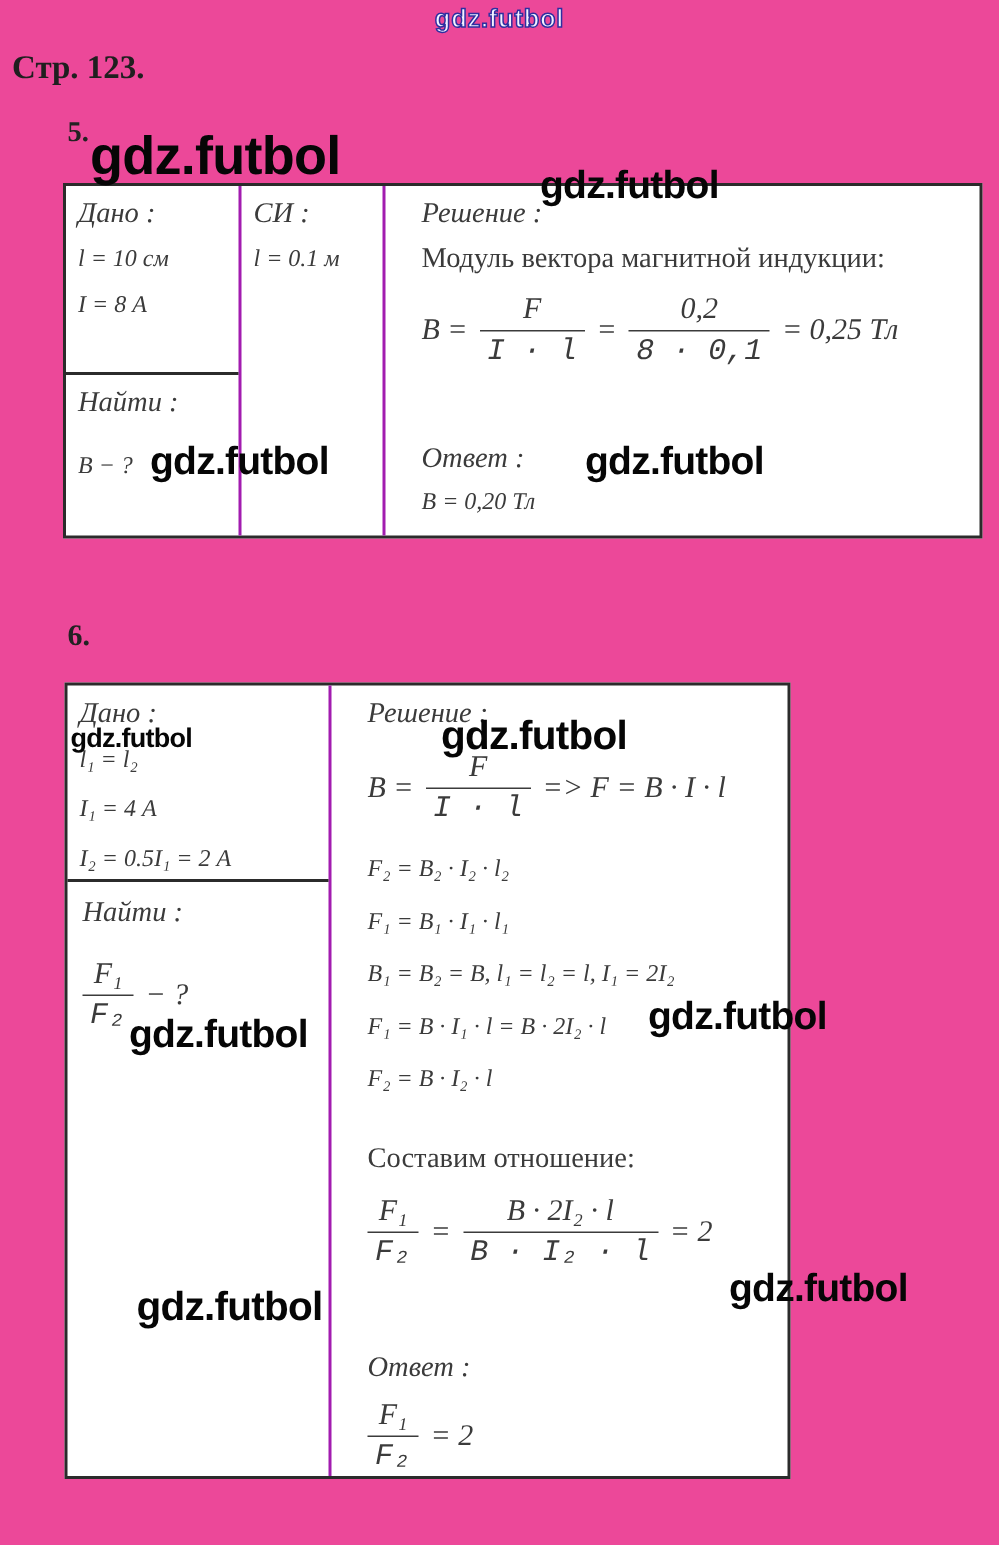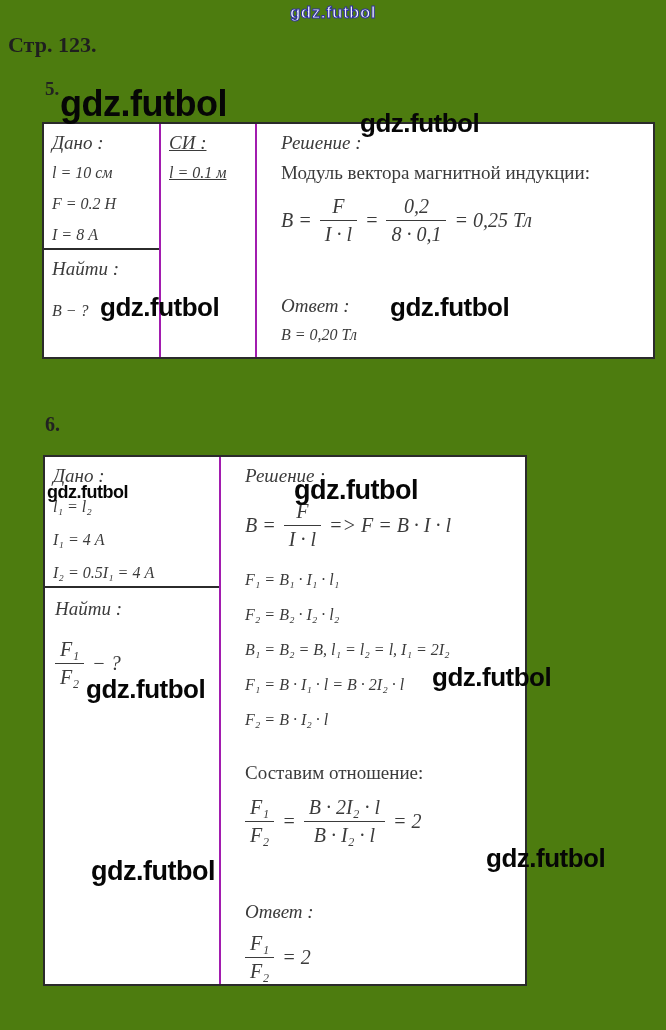--- a/index.html
+++ b/index.html
@@ -1,16 +1,16 @@
 <!DOCTYPE html>
 <html><head>
 <meta charset="utf-8">
 <style>
   html,body{margin:0;padding:0;background:#fff;}
-  #page{position:relative;width:666px;height:1030px;background:#4d7c0f;overflow:hidden;
+  #page{position:relative;width:666px;height:1030px;background:#ec4899;overflow:hidden;
         font-family:"Liberation Serif","DejaVu Serif",serif;color:#3b3b3b;}
 
   
   .wm{position:absolute;font-family:"Liberation Sans","DejaVu Sans",sans-serif;
       font-weight:700;color:#060606;white-space:nowrap;line-height:1;letter-spacing:-0.5px;}
   .wm-blue{position:absolute;left:0;right:0;top:3px;text-align:center;
       font-family:"Liberation Sans","DejaVu Sans",sans-serif;font-weight:700;font-size:17px;
       color:#f2f2ff;-webkit-text-stroke:1px #2e2ea0;letter-spacing:0.5px;}
 
   .page-header{position:absolute;left:8px;top:32px;font-size:22px;font-weight:700;color:#1f1f1f;}
@@ -22,37 +22,37 @@
   .soltable{position:absolute;display:flex;border:2px solid #2b2b2b;background:#fff;box-sizing:border-box;}
   #table5{left:42px;top:122px;width:613px;height:237px;}
   #table6{left:43px;top:455px;width:484px;height:531px;}
   .col{box-sizing:border-box;}
   .col-divider{border-right:2px solid #a21caf;}
   .cell{box-sizing:border-box;padding:4px 8px;}
   .given-top{border-bottom:2px solid #2b2b2b;}
   #table5 .given-top{height:126px;}
   #table6 .given-top{height:131px;}
   #table5 .col-given{width:117px;}
-  #table5 .col-si{width:96px;text-decoration:underline;}
+  #table5 .col-si{width:96px;}
   #table5 .col-solution{flex:1;}
   #table6 .col-given{width:176px;}
   #table6 .col-solution{flex:1;}
 
   .lbl{font-style:italic;font-size:19px;line-height:29px;}
   .mline{font-style:italic;font-size:16px;line-height:31px;white-space:nowrap;}
   #table6 .given-top .mline{line-height:33px;}
   .text-line{font-size:19px;line-height:32px;white-space:nowrap;}
   .sol-pad{padding:4px 24px;}
 
   
   .frow{display:flex;align-items:center;font-style:italic;font-size:20px;white-space:nowrap;}
   .frow > *{margin-right:8px;}
   .frac{display:inline-block;text-align:center;vertical-align:middle;line-height:1.25;}
   .frac .num{display:block;border-bottom:1.6px solid #3b3b3b;padding:0 5px 1px;}
-  .frac .den{display:block;padding:1px 5px 0;}
+  .frac .den{display:block;padding:1px 5px 0;font-family:Liberation Mono, monospace;}
 
   #p5-formula{height:62px;margin-top:0;}
   #p5-answer-label{margin-top:40px;}
   #p5-answer{line-height:30px;}
 
   #p6-formula1{height:58px;margin-top:6px;}
   .sol-lines .mline{line-height:35px;}
   .sol-lines{margin-top:8px;}
   #p6-ratio-intro{margin-top:20px;}
   #p6-ratio{height:60px;margin-top:2px;}
@@ -71,21 +71,20 @@
 
   <div class="page-header">Стр. 123.</div>
 
   <div class="prob-num" id="p5-num">5.</div>
 
   <div class="soltable" id="table5">
     <div class="col col-given col-divider">
       <div class="cell given-top">
         <div class="lbl">Дано :</div>
         <div class="mline">l = 10 см</div>
-        <div class="mline">F = 0.2 Н</div>
         <div class="mline">I = 8 А</div>
       </div>
       <div class="cell">
         <div class="lbl">Найти :</div>
         <div class="mline" id="p5-find-value">B − ?</div>
       </div>
     </div>
 
     <div class="col col-si col-divider cell">
       <div class="lbl">СИ :</div>
@@ -114,21 +113,21 @@
   </div>
 
   <div class="prob-num" id="p6-num">6.</div>
 
   <div class="soltable" id="table6">
     <div class="col col-given col-divider">
       <div class="cell given-top">
         <div class="lbl">Дано :</div>
         <div class="mline">l₁ = l₂</div>
         <div class="mline">I₁ = 4 А</div>
-        <div class="mline">I₂ = 0.5I₁ = 4 А</div>
+        <div class="mline">I₂ = 0.5I₁ = 2 А</div>
       </div>
       <div class="cell" id="find6-pad">
         <div class="lbl">Найти :</div>
         <div class="frow" id="p6-find-frac">
           <span class="frac">
             <span class="num">F₁</span>
             <span class="den">F₂</span>
           </span>
           <span>− ?</span>
         </div>
@@ -139,22 +138,22 @@
       <div class="lbl">Решение :</div>
       <div class="frow" id="p6-formula1">
         <span>B =</span>
         <span class="frac">
           <span class="num">F</span>
           <span class="den">I · l</span>
         </span>
         <span>=&gt; F = B · I · l</span>
       </div>
       <div class="sol-lines">
+        <div class="mline">F₂ = B₂ · I₂ · l₂</div>
         <div class="mline">F₁ = B₁ · I₁ · l₁</div>
-        <div class="mline">F₂ = B₂ · I₂ · l₂</div>
         <div class="mline">B₁ = B₂ = B,  l₁ = l₂ = l,  I₁ = 2I₂</div>
         <div class="mline">F₁ = B · I₁ · l = B · 2I₂ · l</div>
         <div class="mline">F₂ = B · I₂ · l</div>
       </div>
       <div class="text-line" id="p6-ratio-intro">Составим отношение:</div>
       <div class="frow" id="p6-ratio">
         <span class="frac">
           <span class="num">F₁</span>
           <span class="den">F₂</span>
         </span>

